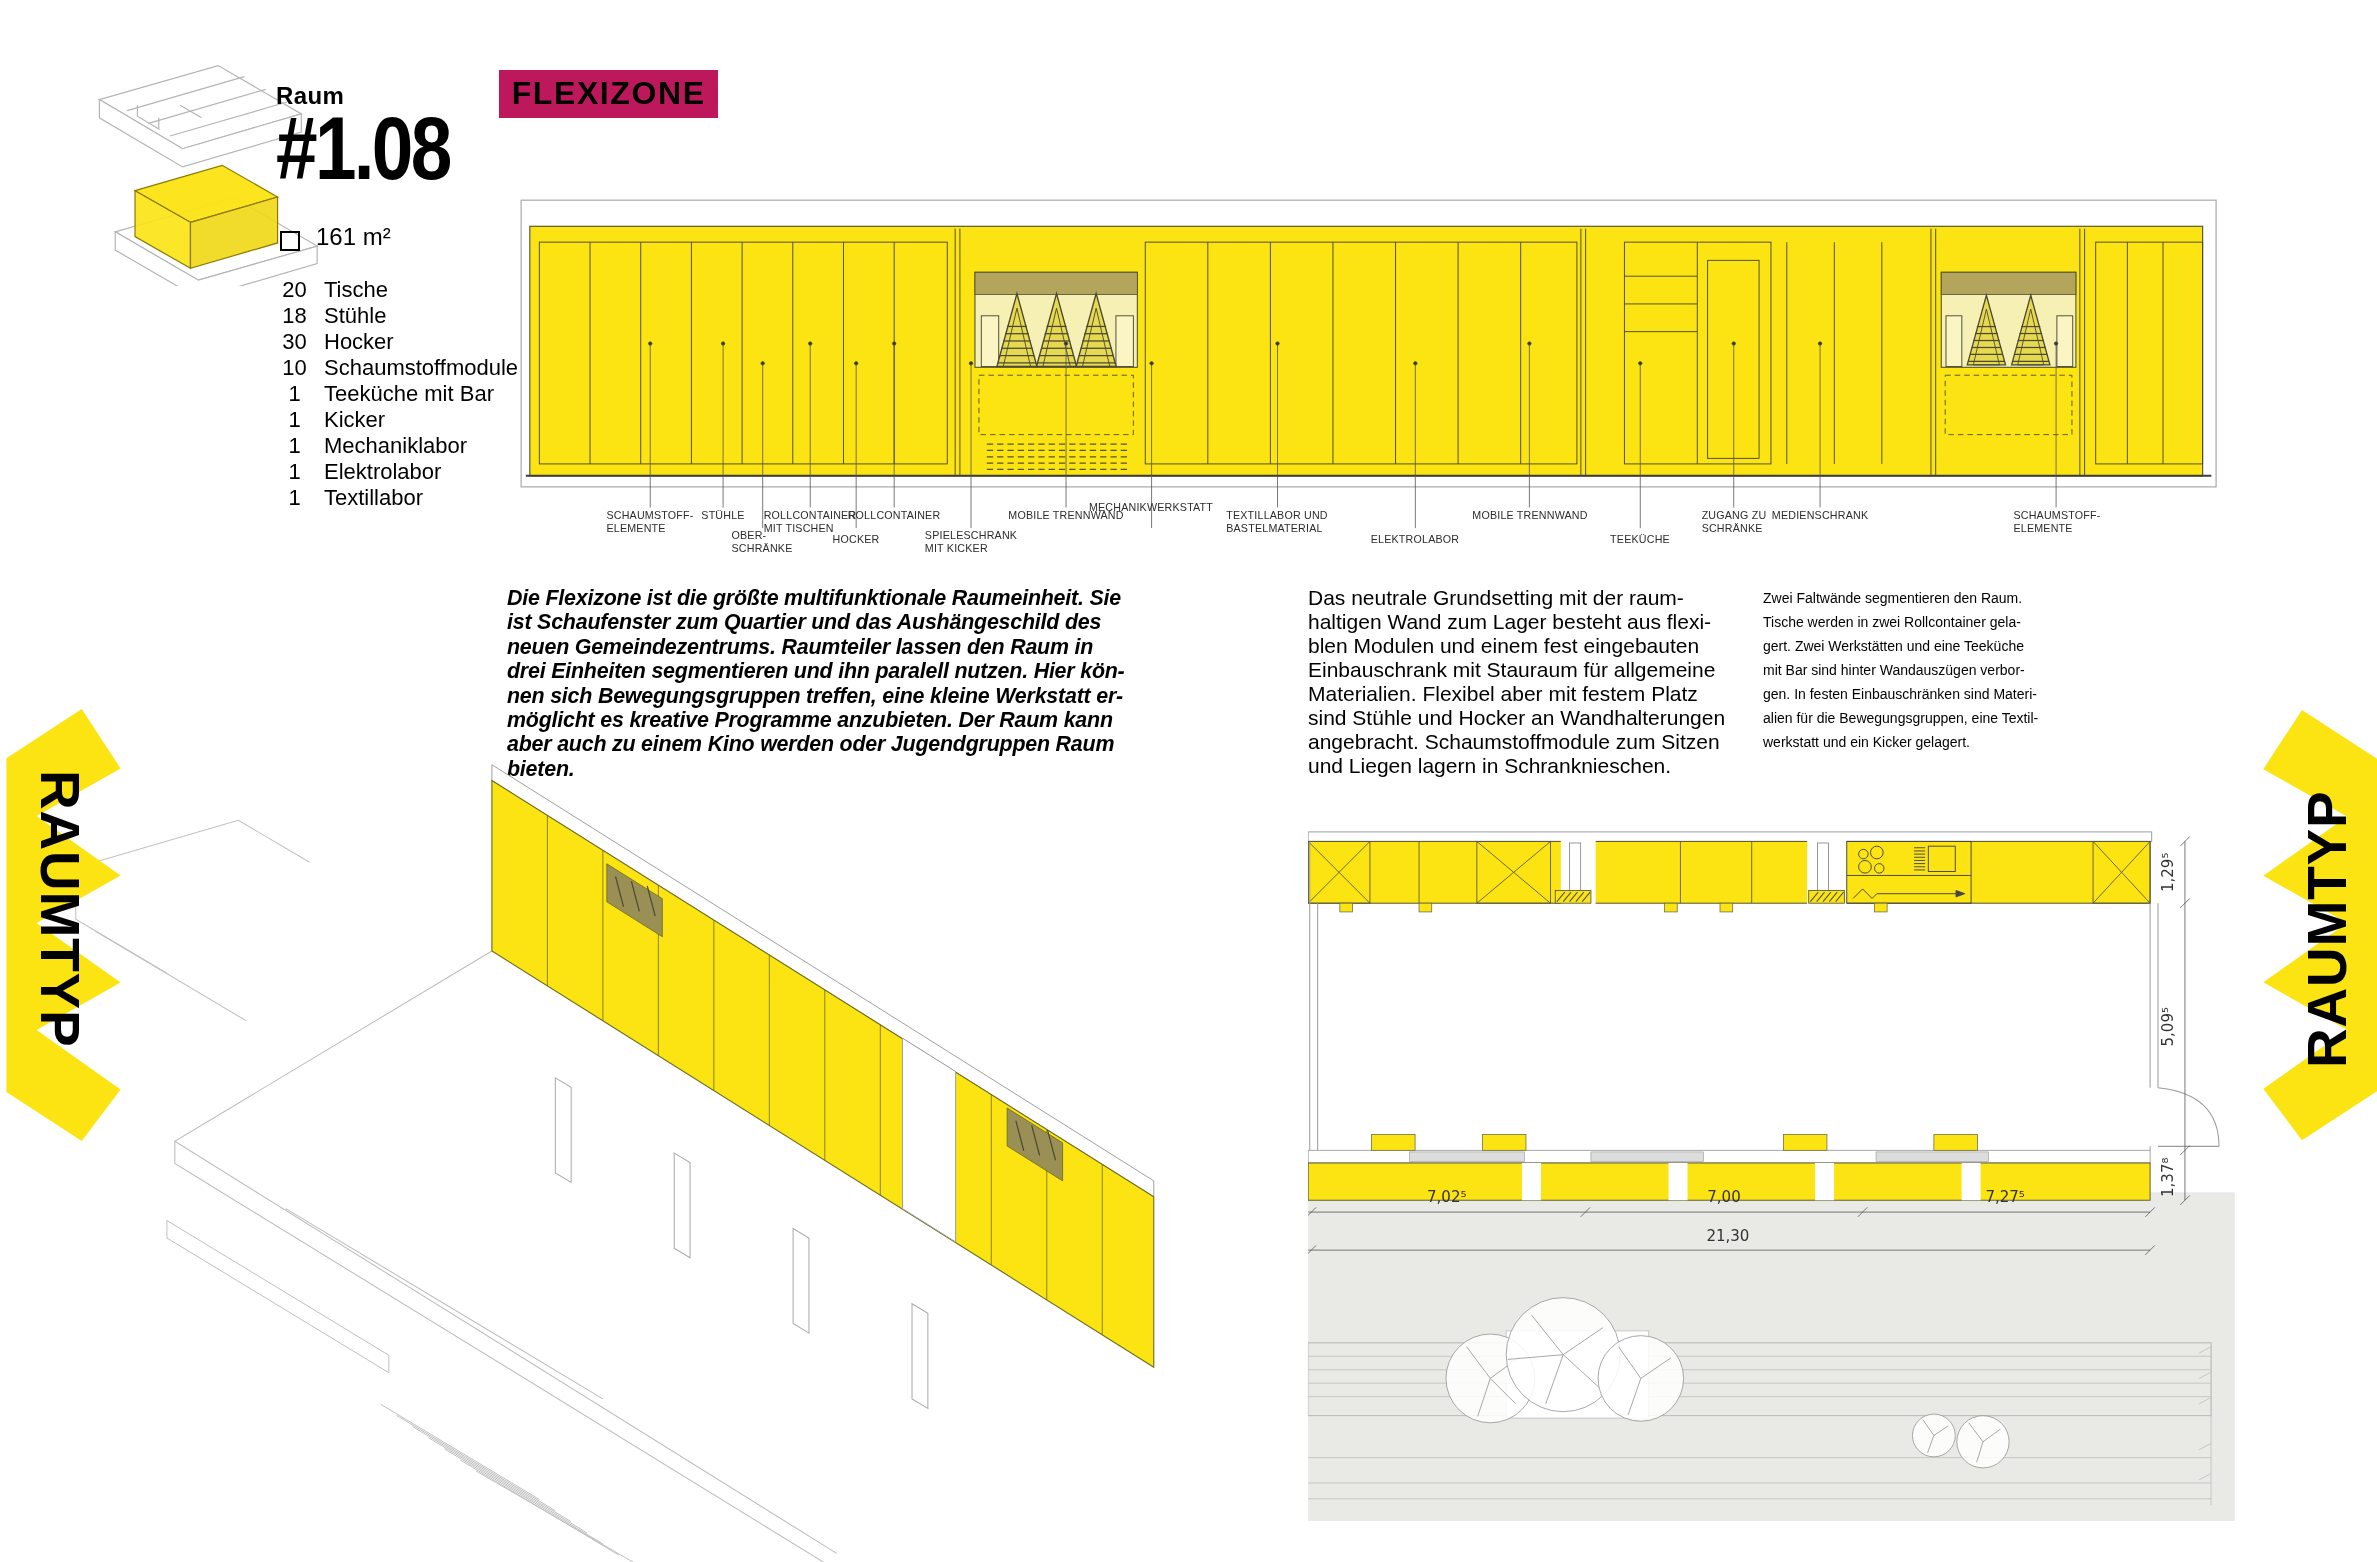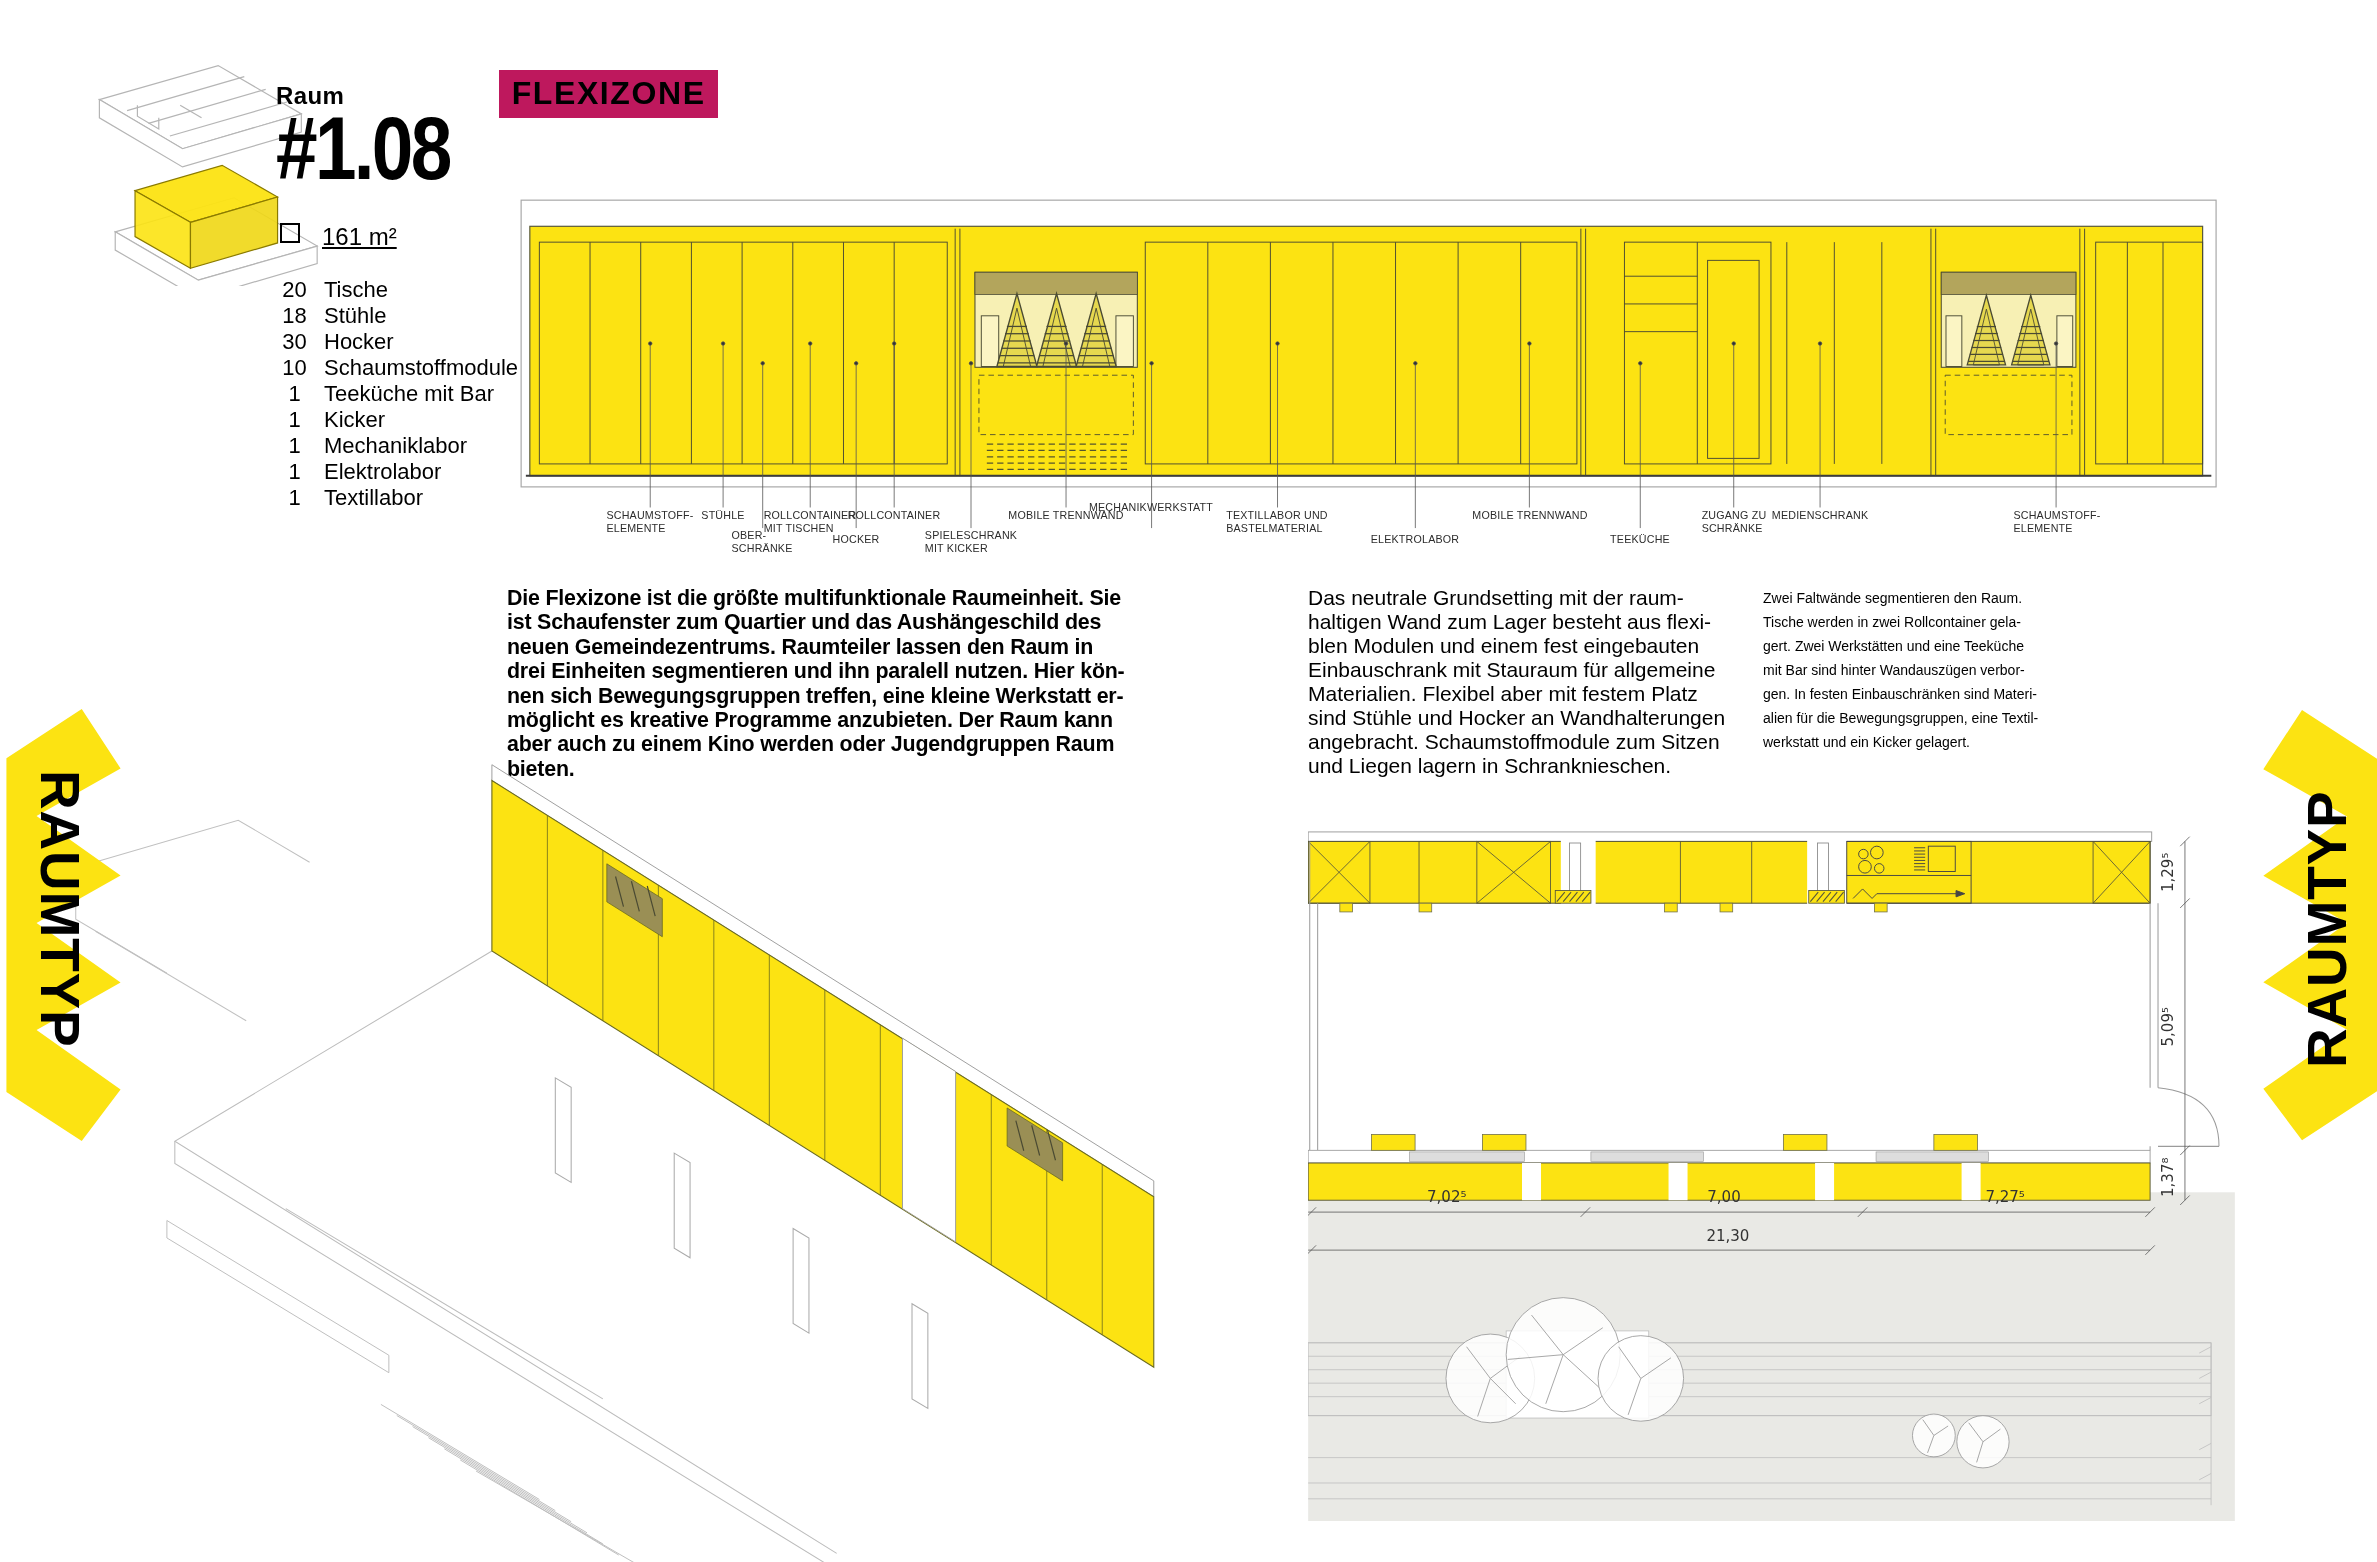--- a/index.html
+++ b/index.html
@@ -2,34 +2,34 @@
 <html style="font-size:12.7px"><head>
 <meta charset="utf-8">
 <style>
   html,body{margin:0;padding:0;background:#ffffff;}
   body{position:relative;width:2377px;height:1563px;font-family:"Liberation Sans",sans-serif;color:#000;overflow:hidden;}
   .abs{position:absolute;}
 
   
   .raum-label{left:276px;top:82px;font-size:24px;font-weight:700;letter-spacing:0.4px;}
   .raum-number{left:276px;top:97px;font-size:89px;font-weight:700;letter-spacing:-3.2px;transform:scaleX(.84);transform-origin:left top;}
-  .area-row{left:280px;top:223px;font-size:24px;display:flex;align-items:flex-start;gap:22px;text-decoration:underline;}
+  .area-row{left:280px;top:223px;font-size:24px;display:flex;align-items:flex-end;gap:16px;}
   .area-box{width:16px;height:16px;border:2px solid #000;display:inline-block;}
   .inventory{left:277px;top:277px;font-size:22px;line-height:26px;}
   .inv-row{display:flex;}
   .inv-qty{width:35px;text-align:center;margin-right:12px;}
 
   .flexizone{left:499px;top:70px;background:#be185d;font-size:32px;font-weight:700;letter-spacing:1.6px;padding:4.8px 12.7px 6.3px 12.7px;}
 
   
   .elabel{position:absolute;transform:translateX(-50%);font-size:10.7px;line-height:12.7px;letter-spacing:0.2px;color:#2c2c2c;white-space:pre-line;}
 
   
   .para{position:absolute;white-space:pre-line;}
-  .para1{left:507px;top:586px;width:705px;font-size:21.4px;line-height:24.4px;font-weight:700;letter-spacing:-0.2px;}
+  .para1{left:507px;top:586px;width:705px;font-size:21.4px;line-height:24.4px;font-weight:700;letter-spacing:-0.2px;font-style:italic;}
   .para2{left:1308px;top:586px;width:475px;font-size:21px;line-height:24px;}
   .para3{left:1763px;top:586px;width:475px;font-size:14px;line-height:24px;}
 
   
   .vtext{position:absolute;font-size:55px;font-weight:700;letter-spacing:0.8px;white-space:nowrap;}
   .vtext-left{transform:rotate(90deg);transform-origin:left top;left:92px;top:770px;}
   .vtext-right{transform:rotate(-90deg);transform-origin:left top;left:2295px;top:1068px;}
 
   svg{display:block;}
 </style>

